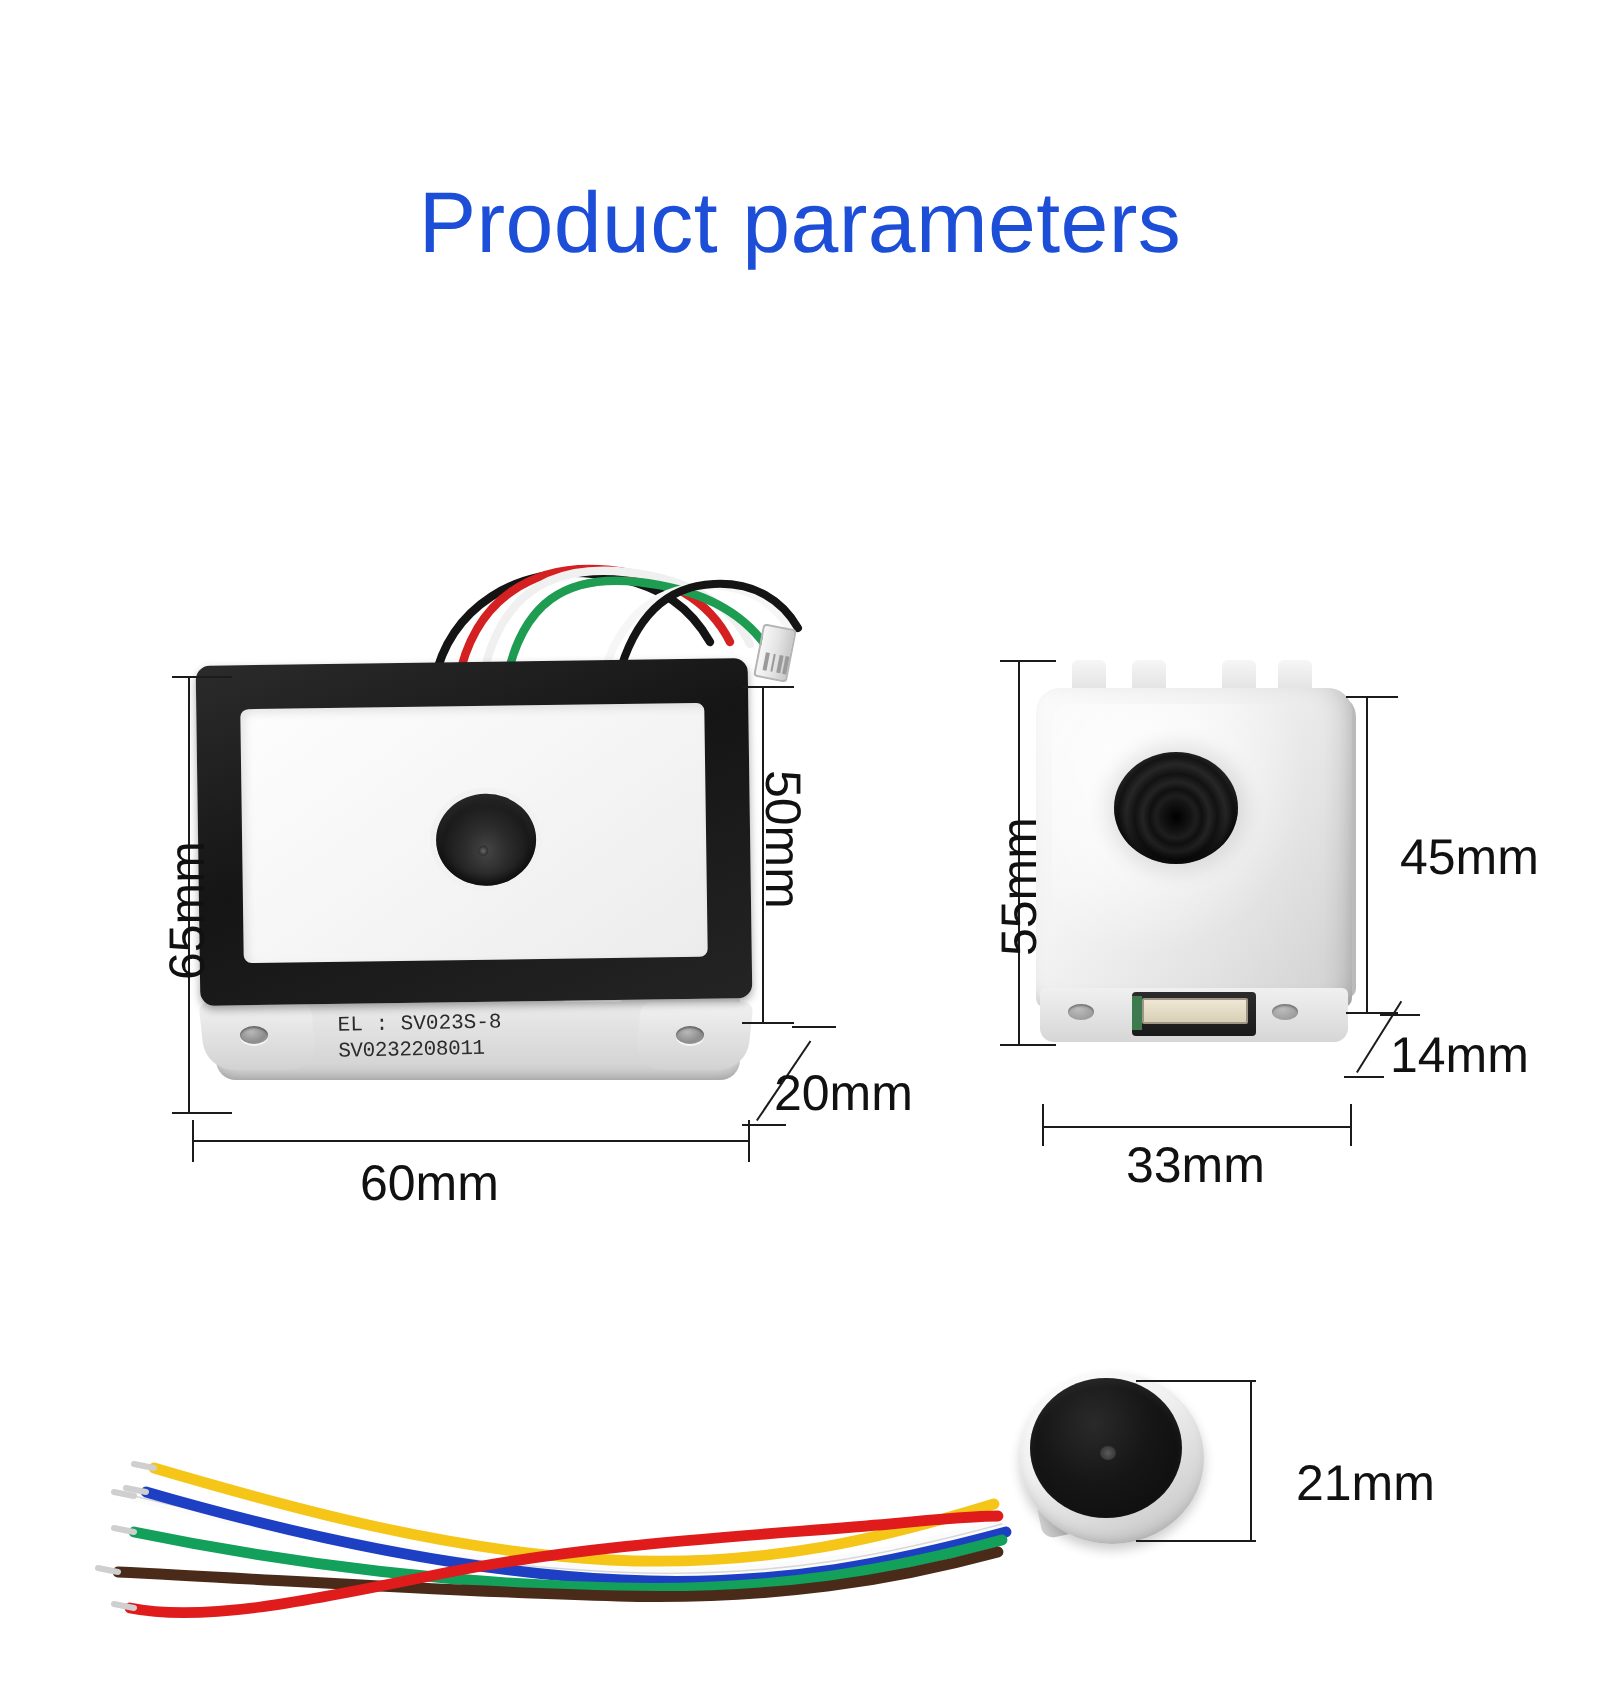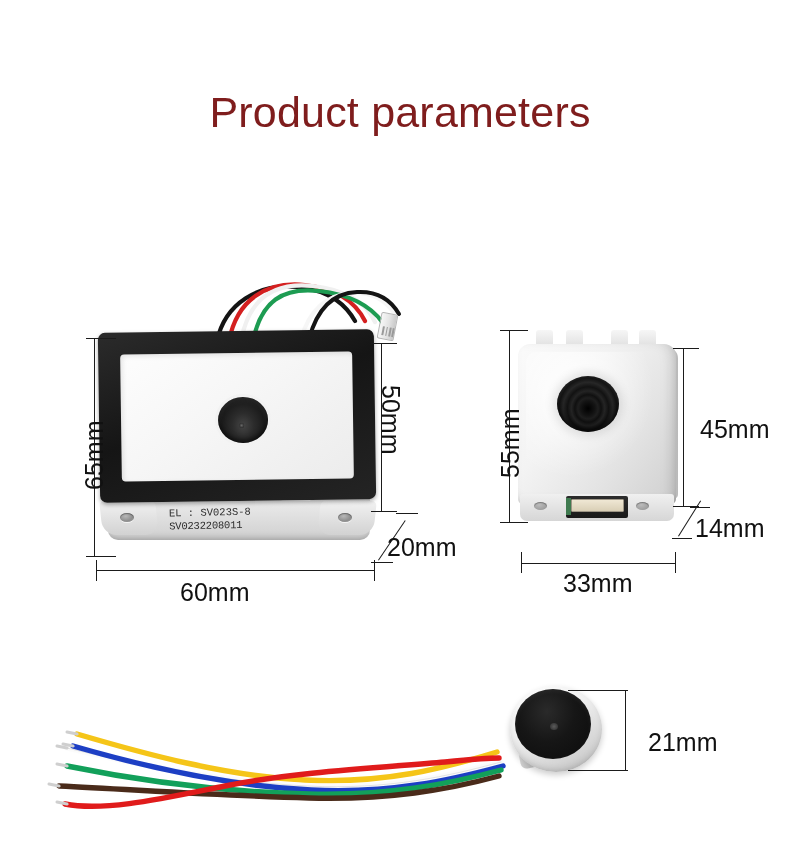--- a/index.html
+++ b/index.html
@@ -14,21 +14,21 @@
     overflow: hidden;
   }
 
   
   .page-title {
     position: absolute;
     top: 88px; left: 0; width: 800px;
     text-align: center;
     font-size: 43px;
     font-weight: 400;
-    color: #7f1d1d;
+    color: #1d4ed8;
     letter-spacing: 0.2px;
   }
 
   
   .dim {
     position: absolute;
     font-size: 25px;
     color: #111111;
     white-space: nowrap;
     font-family: "Liberation Sans", sans-serif;

